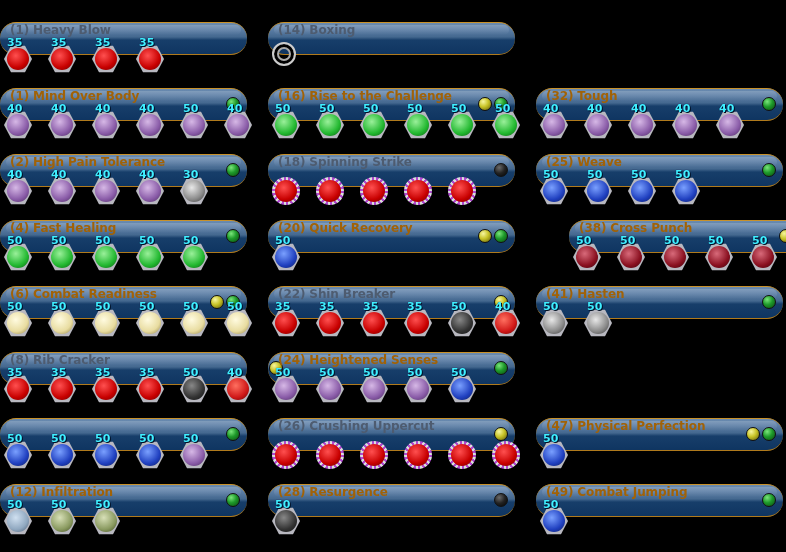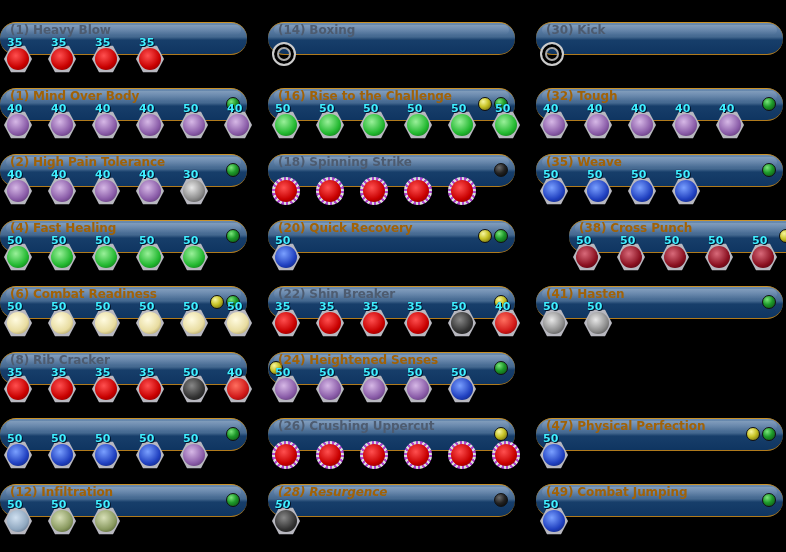--- a/index.html
+++ b/index.html
@@ -577,40 +577,35 @@
             <div class="inner c-red"></div>
           </div>
         </div>
         <div class="slot">
           <div class="enh round">
             <div class="inner c-red"></div>
           </div>
         </div>
       </div>
     </div>
-    <div class="power" style="left: 268px; top: 462px; font-style: italic;">
+    <div class="power" style="left: 268px; top: 462px;">
       <div class="bar"></div>
       <div class="pname">(28) Resurgence</div>
       <div class="lights">
         <span class="light black"></span>
       </div>
       <div class="slots">
         <div class="slot">
           <div class="enh">
             <div class="inner c-dark"></div>
           </div>
           <span class="lvl">50</span>
         </div>
       </div>
     </div>
-    <div class="power" style="left: 536px; top: 0px;">
-      <div class="bar"></div>
-      <div class="pname dim">(30) Kick</div>
-      <div class="emptyslot"></div>
-    </div>
     <div class="power" style="left: 536px; top: 66px;">
       <div class="bar"></div>
       <div class="pname">(32) Tough</div>
       <div class="lights">
         <span class="light green"></span>
       </div>
       <div class="slots">
         <div class="slot">
           <div class="enh">
             <div class="inner c-purple"></div>
@@ -638,21 +633,21 @@
         <div class="slot">
           <div class="enh">
             <div class="inner c-purple"></div>
           </div>
           <span class="lvl">40</span>
         </div>
       </div>
     </div>
     <div class="power" style="left: 536px; top: 132px;">
       <div class="bar"></div>
-      <div class="pname">(35) Weave</div>
+      <div class="pname">(25) Weave</div>
       <div class="lights">
         <span class="light green"></span>
       </div>
       <div class="slots">
         <div class="slot">
           <div class="enh">
             <div class="inner c-blue"></div>
           </div>
           <span class="lvl">50</span>
         </div>

